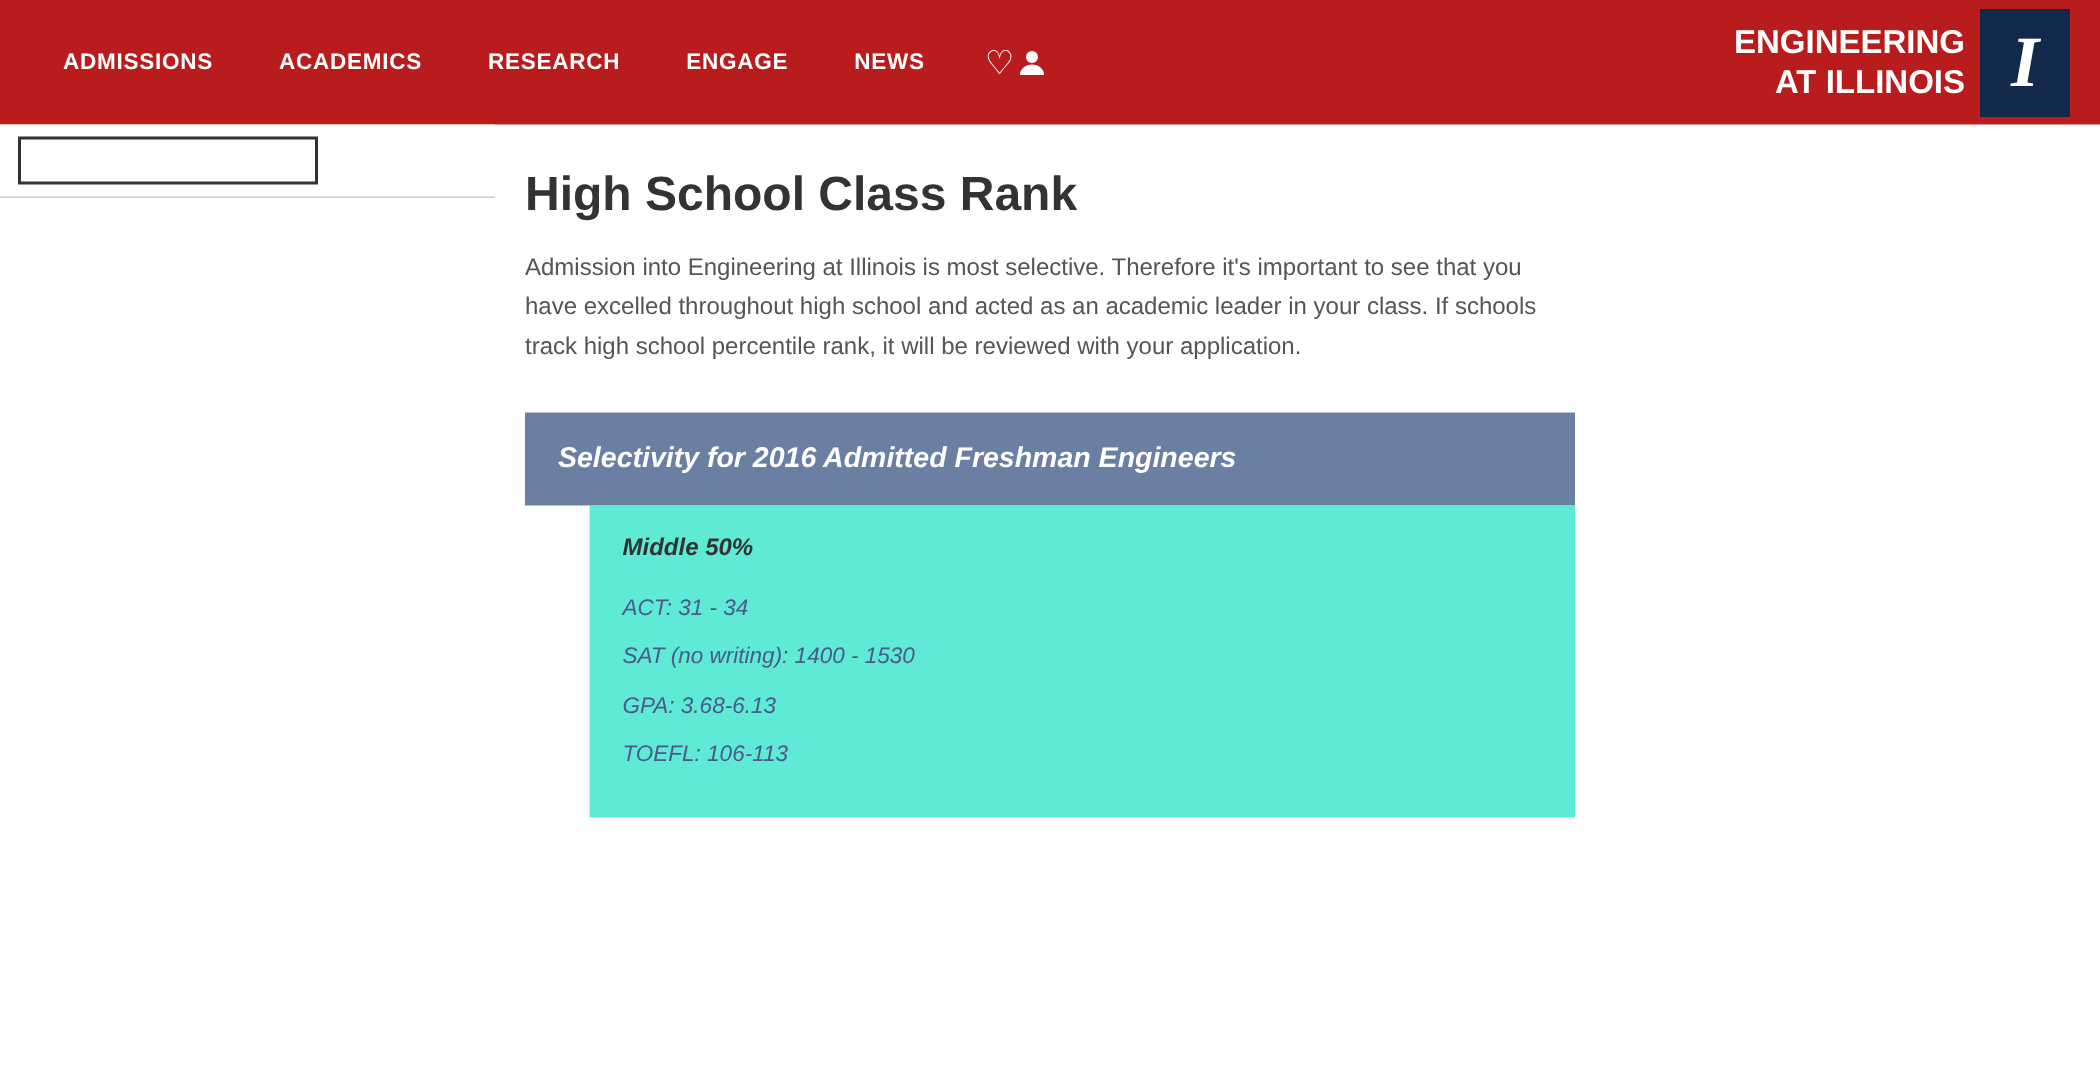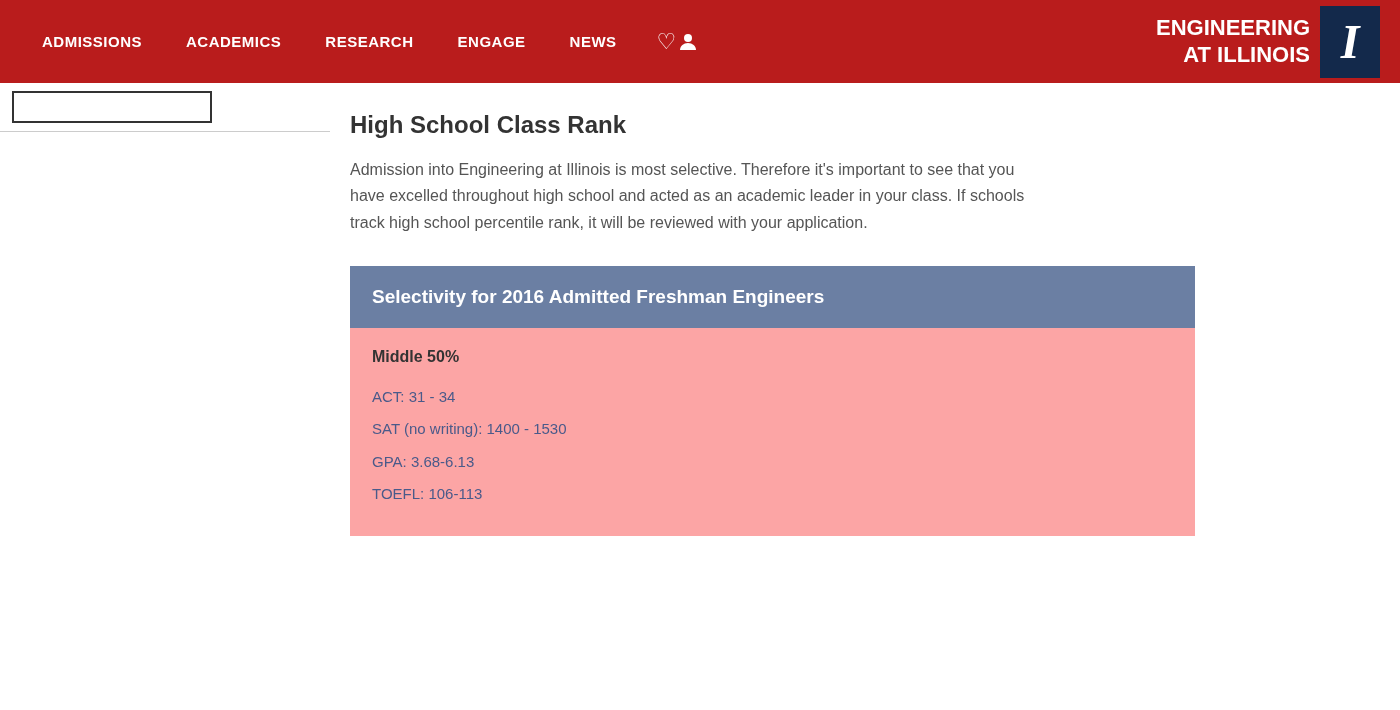--- a/index.html
+++ b/index.html
@@ -93,51 +93,53 @@
     .main-content {
       padding: 20px 20px 20px 350px;
       position: relative;
     }
 
     .page-section {
       max-width: 700px;
     }
 
     .section-title {
-      font-size: 24px;
+      font-size: 32px;
       font-weight: bold;
       color: #333;
       margin-bottom: 18px;
       margin-top: 8px;
     }
 
     .section-body {
       font-size: 16px;
       color: #555;
       line-height: 1.65;
       margin-bottom: 30px;
     }
 
     
     .selectivity-box {
       background: #fff;
       border: none;
-      width: 845px;
+      width: 700px;
+      font-style: italic;
     }
     .selectivity-header {
       background-color: #6B7FA3;
       padding: 18px 22px;
       color: #fff;
       font-size: 19px;
       font-weight: bold;
       line-height: 1.35;
     }
     .selectivity-body {
-      background-color: #fca5a5;
+      background-color: #5eead4;
       padding: 20px 22px;
+      margin-left: 43px;
     }
     .middle-label {
       font-size: 16px;
       font-weight: bold;
       color: #333;
       margin-bottom: 20px;
     }
     .stat-line {
       font-size: 15px;
       color: #4A5A8A;

